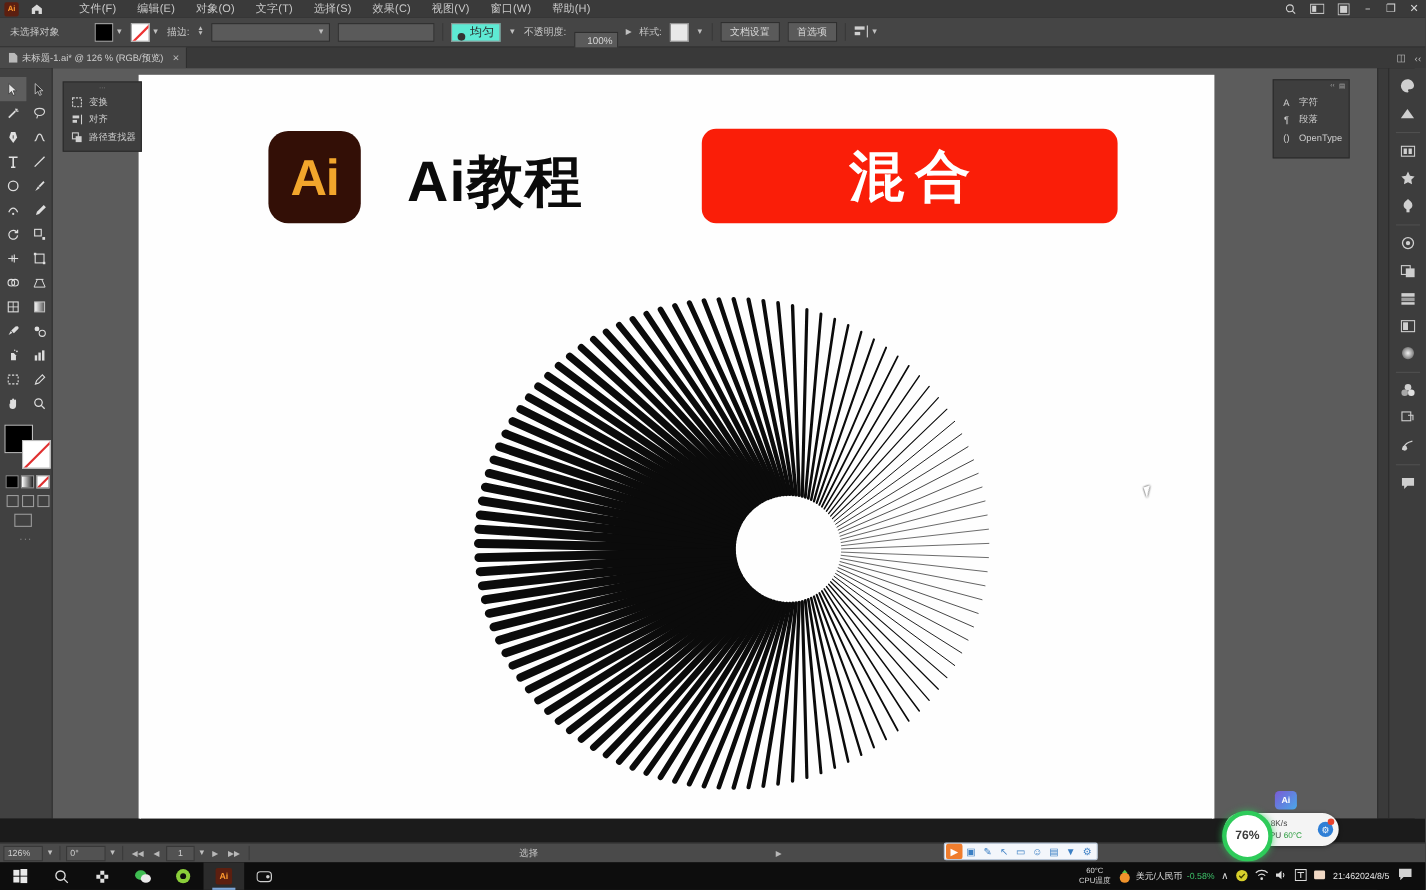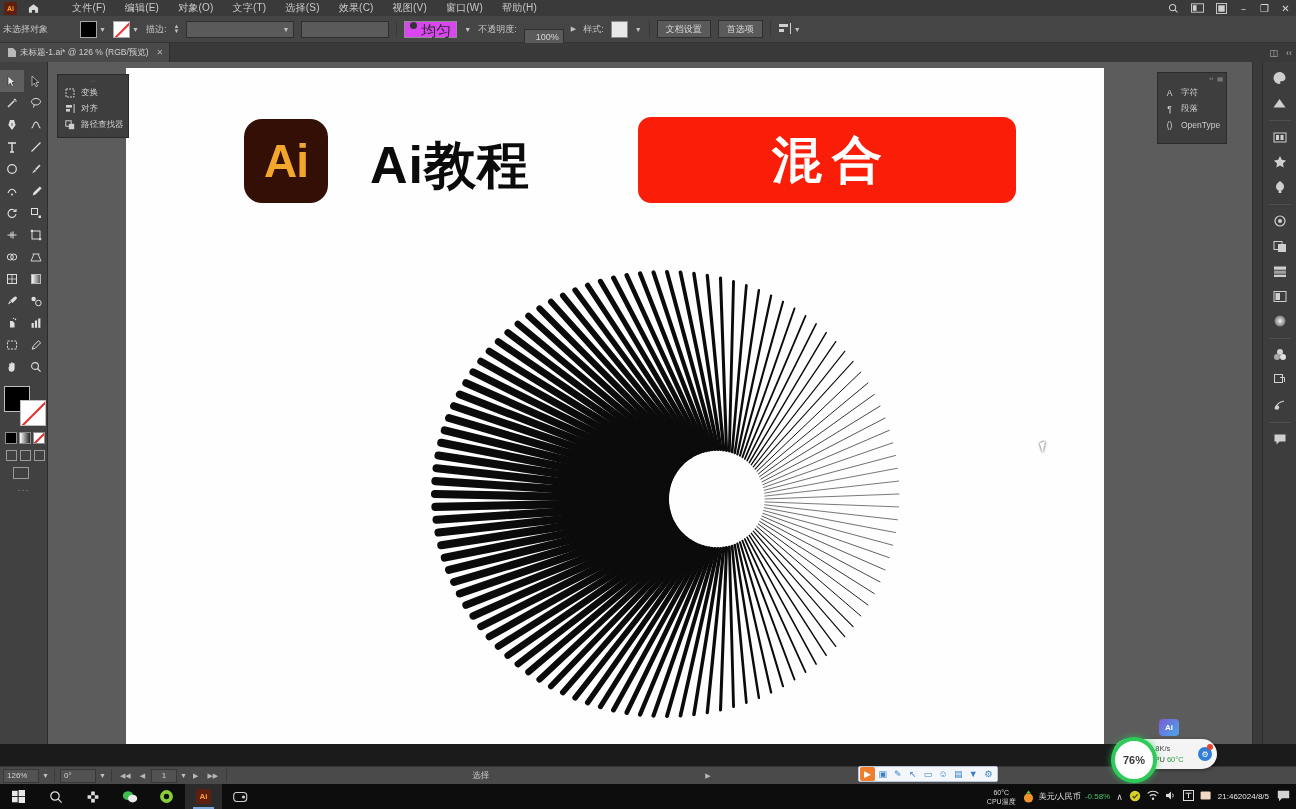--- a/index.html
+++ b/index.html
@@ -38,21 +38,21 @@
   .tb-ico svg { display: block; }
   .win-btn {
     width: 21px; height: 16px; display: flex; align-items: center; justify-content: center;
     color: #d6d6d6; font-size: 10px; font-family: "DejaVu Sans", sans-serif;
   }
 
   
   .controlbar {
     position: absolute; left: 0; top: 16px; width: 1296px; height: 27px;
     background: #454545; border-bottom: 1px solid #333;
-    display: flex; align-items: center; padding-left: 3px; gap: 7px;
+    display: flex; align-items: center; padding-left: 9px; gap: 7px;
   }
   .cb-label { font-size: 9px; color: #c6c6c6; white-space: nowrap; }
   .swatch-wrap { display: flex; align-items: center; gap: 2px; }
   .swatch {
     width: 17px; height: 17px; border: 1px solid #a8a8a8; background: #000;
   }
   .swatch.none {
     background: #fff; position: relative; overflow: hidden;
   }
   .swatch.none::after {
@@ -63,22 +63,22 @@
   .stepper { display: flex; flex-direction: column; line-height: 5px; color: #bdbdbd; font-size: 6px; }
   .cb-field {
     height: 17px; background: #5a5a5a; border: 1px solid #2e2e2e;
     display: flex; align-items: center; padding: 0 4px;
     font-size: 9px; color: #d6d6d6;
   }
   .cb-field.w110 { width: 108px; justify-content: space-between; }
   .cb-field.w90 { width: 88px; }
   .cb-field.w38 { width: 40px; justify-content: flex-end; margin-top: 16px; }
   .cb-chip {
-    height: 17px; background: #d946ef; border: 1px solid #8e8e8e; color: #2a2a2a;
-    display: flex; align-items: flex-start; gap: 4px; padding: 0 5px; font-size: 15px;
+    height: 17px; background: #5eead4; border: 1px solid #8e8e8e; color: #2a2a2a;
+    display: flex; align-items: flex-end; gap: 4px; padding: 0 5px; font-size: 11px;
   }
   .dot { width: 7px; height: 7px; border-radius: 50%; background: #333; }
   .cb-btn {
     height: 18px; padding: 0 8px; background: #5a5a5a; border: 1px solid #2f2f2f;
     display: flex; align-items: center; font-size: 9px; color: #d8d8d8; white-space: nowrap;
   }
   .style-sw { width: 17px; height: 17px; background: #e9e9e9; border: 1px solid #8a8a8a; }
   .cb-sep { width: 1px; height: 16px; background: #383838; }
 
   
@@ -288,21 +288,21 @@
     background: #0d0d0d; display: flex; align-items: center;
   }
   .tb-app {
     width: 37px; height: 25px; display: flex; align-items: center; justify-content: center;
     color: #e4e4e4; position: relative;
   }
   .tb-app.active { background: #2b2b2b; }
   .tb-app.active::after {
     content: ""; position: absolute; bottom: 0; left: 8px; right: 8px; height: 2px; background: #7da7d9;
   }
-  .tray { margin-left: auto; display: flex; align-items: center; gap: 6px; padding-right: 6px; color: #e2e2e2; }
+  .tray { margin-left: auto; display: flex; align-items: center; gap: 6px; padding-right: 12px; color: #e2e2e2; }
   .tray-block { display: flex; flex-direction: column; align-items: center; line-height: 9px; font-size: 7px; color: #d9d9d9; }
   .tray-stock { display: flex; align-items: center; gap: 4px; font-size: 8px; color: #e0e0e0; }
   .tray-stock .down { color: #3ec26a; font-size: 8px; }
   .tray-ico { font-size: 9px; color: #dcdcdc; }
   .tray-clock { display: flex; flex-direction: row; align-items: flex-end; line-height: 10px; font-size: 8px; color: #e6e6e6; }
   .tray-notify { font-size: 10px; color: #dcdcdc; margin-left: 2px; }
 </style>
 </head>
 <body>
 

